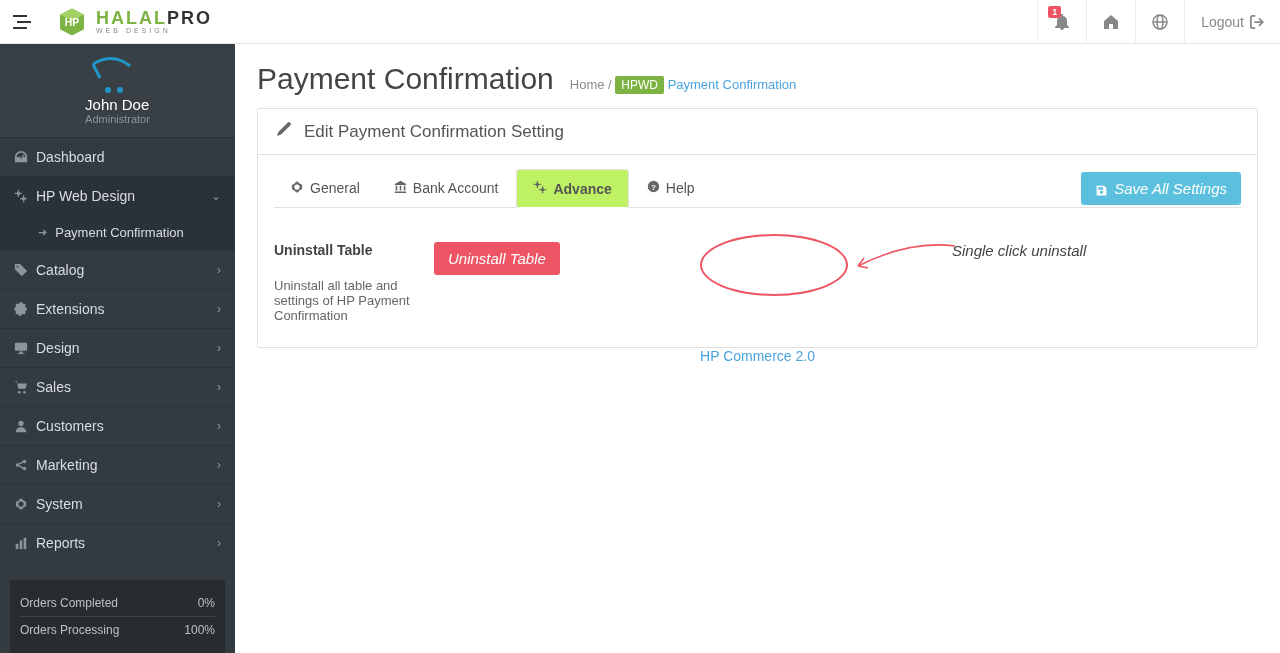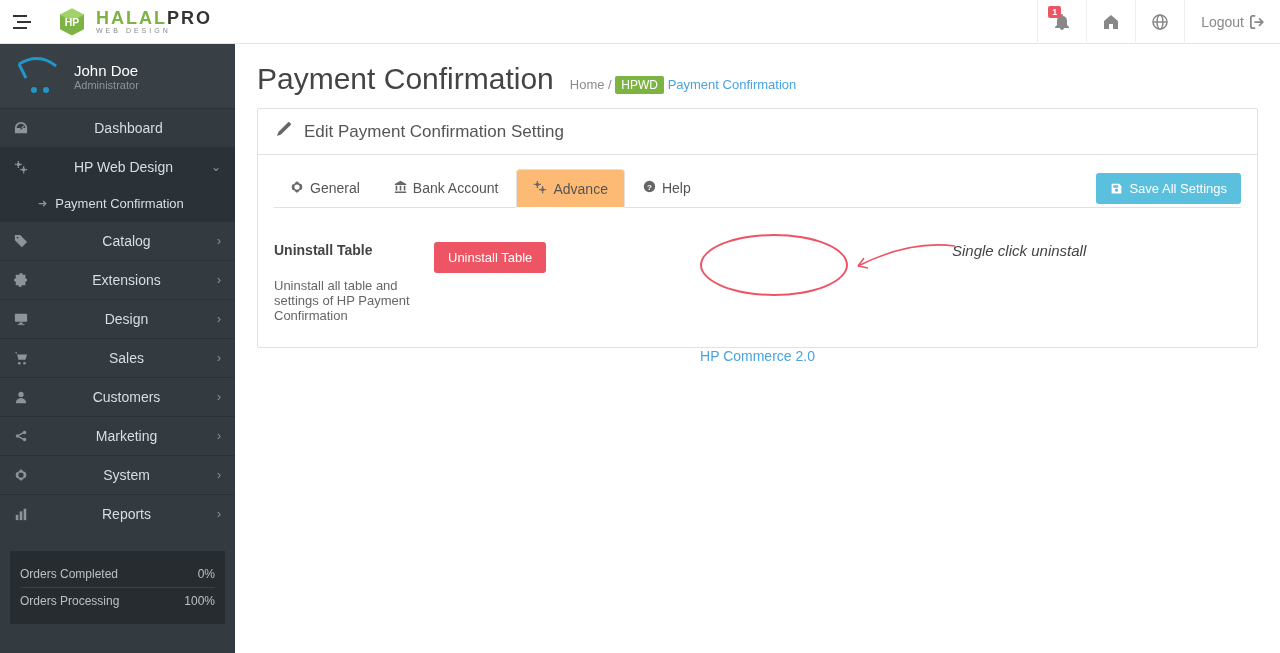--- a/index.html
+++ b/index.html
@@ -13,51 +13,51 @@
 .logo-text { line-height: 1; }
 .logo-text-main { font-size: 18px; font-weight: 600; letter-spacing: 2px; color: #333; }
 .logo-text-main span { color: #7cb342; }
 .logo-text-sub { font-size: 7px; letter-spacing: 3px; color: #888; }
 .topbar-right { margin-left: auto; display: flex; align-items: stretch; height: 44px; }
 .tb-item { display: flex; align-items: center; justify-content: center; padding: 0 16px; border-left: 1px solid #eee; color: #888; cursor: pointer; position: relative; }
 .badge { position: absolute; top: 6px; left: 10px; background: #ed5565; color: #fff; font-size: 9px; font-weight: bold; padding: 1px 4px; border-radius: 2px; }
 .logout-text { margin-right: 6px; color: #888; }
 .shell { display: flex; min-height: calc(100vh - 44px); }
 .sidebar { width: 235px; background: #333b41; color: #d7dde2; flex-shrink: 0; }
-.user-block { display: flex; align-items: center; padding: 12px 14px; background: #383f45; }
+.user-block { display: flex; align-items: center; padding: 12px 14px; background: #383f45; flex-direction: column; }
 .avatar { width: 50px; height: 40px; margin-right: 10px; }
 .user-name { font-size: 15px; color: #fff; }
 .user-role { font-size: 11px; color: #8d959b; }
 .sb-list { list-style: none; }
 .sb-item { display: flex; align-items: center; padding: 11px 14px; cursor: pointer; color: #d7dde2; background: #333b41; border-top: 1px solid #2b3237; }
 .sb-item.expanded { background: #2b3237; }
 .sb-icon { width: 22px; display: inline-flex; color: #8d959b; font-size: 14px; }
-.sb-label { flex: 1; font-size: 14px; text-align: center; }
+.sb-label { flex: 1; font-size: 14px; }
 .sb-chevron { color: #8d959b; font-size: 12px; }
 .sb-sub { background: #2b3237; }
 .sb-sub-item { display: flex; align-items: center; padding: 10px 14px 10px 38px; cursor: pointer; color: #d7dde2; font-size: 13px; }
 .sb-sub-item .sb-sub-icon { margin-right: 8px; font-size: 11px; color: #8d959b; }
 .sb-stats { margin: 18px 10px; background: #262c30; padding: 10px; font-size: 12px; color: #b9c1c7; }
 .sb-stat-row { display: flex; justify-content: space-between; padding: 6px 0; border-bottom: 1px solid #3a4147; }
 .sb-stat-row:last-child { border-bottom: none; }
 .main { flex: 1; padding: 18px 22px 30px 22px; overflow: auto; }
 .page-head { display: flex; align-items: baseline; flex-wrap: wrap; margin-bottom: 12px; }
 .page-title { font-size: 30px; font-weight: 400; color: #444; margin-right: 16px; }
 .breadcrumb { font-size: 13px; color: #8b8b8b; }
 .breadcrumb a { color: #4aa3df; text-decoration: none; }
 .bc-tag { background: #7cb342; color: #fff; padding: 2px 6px; border-radius: 2px; font-size: 12px; }
 .panel { border: 1px solid #e1e1e1; background: #fff; border-radius: 2px; }
 .panel-head { padding: 12px 18px; border-bottom: 1px solid #e1e1e1; display: flex; align-items: center; font-size: 17px; color: #555; }
 .panel-head-icon { margin-right: 12px; color: #666; }
 .panel-body { padding: 14px 16px 24px 16px; }
 .tabs-row { display: flex; align-items: center; border-bottom: 1px solid #e1e1e1; }
 .tab { padding: 10px 16px; display: flex; align-items: center; color: #555; cursor: pointer; font-size: 14px; margin-right: 2px; }
-.tab.active { border: 1px solid #e1e1e1; border-bottom: 1px solid #fff; background: #fdba74; margin-bottom: -1px; border-radius: 4px 4px 0 0; font-weight: 400; }
+.tab.active { border: 1px solid #e1e1e1; border-bottom: 1px solid #fff; background: #bef264; margin-bottom: -1px; border-radius: 4px 4px 0 0; font-weight: 700; }
 .tab-icon { margin-right: 6px; color: #666; font-size: 13px; }
-.btn { border: none; border-radius: 3px; padding: 8px 14px; font-size: 13px; cursor: pointer; display: inline-flex; align-items: center; }
+.btn { border: none; border-radius: 3px; padding: 8px 14px; font-size: 15px; cursor: pointer; display: inline-flex; align-items: flex-end; font-style: italic; }
 .btn-save { background: #5bc0de; color: #fff; }
 .btn-danger { background: #ed5565; color: #fff; }
 .save-wrap { margin-left: auto; }
 .content-row { display: flex; padding-top: 34px; position: relative; }
 .field-label { width: 160px; }
 .field-label-title { font-weight: 700; color: #444; }
 .field-label-desc { color: #666; font-size: 13px; margin-top: 20px; }
 .annot { position: absolute; left: 426px; top: 6px; pointer-events: none; }
 .annot-circle { position: absolute; left: 0; top: 20px; width: 148px; height: 62px; border: 2px solid #ed5565; border-radius: 50% / 50%; }
 .annot-text { position: absolute; left: 252px; top: 28px; font-style: italic; color: #444; font-size: 15px; white-space: nowrap; }

